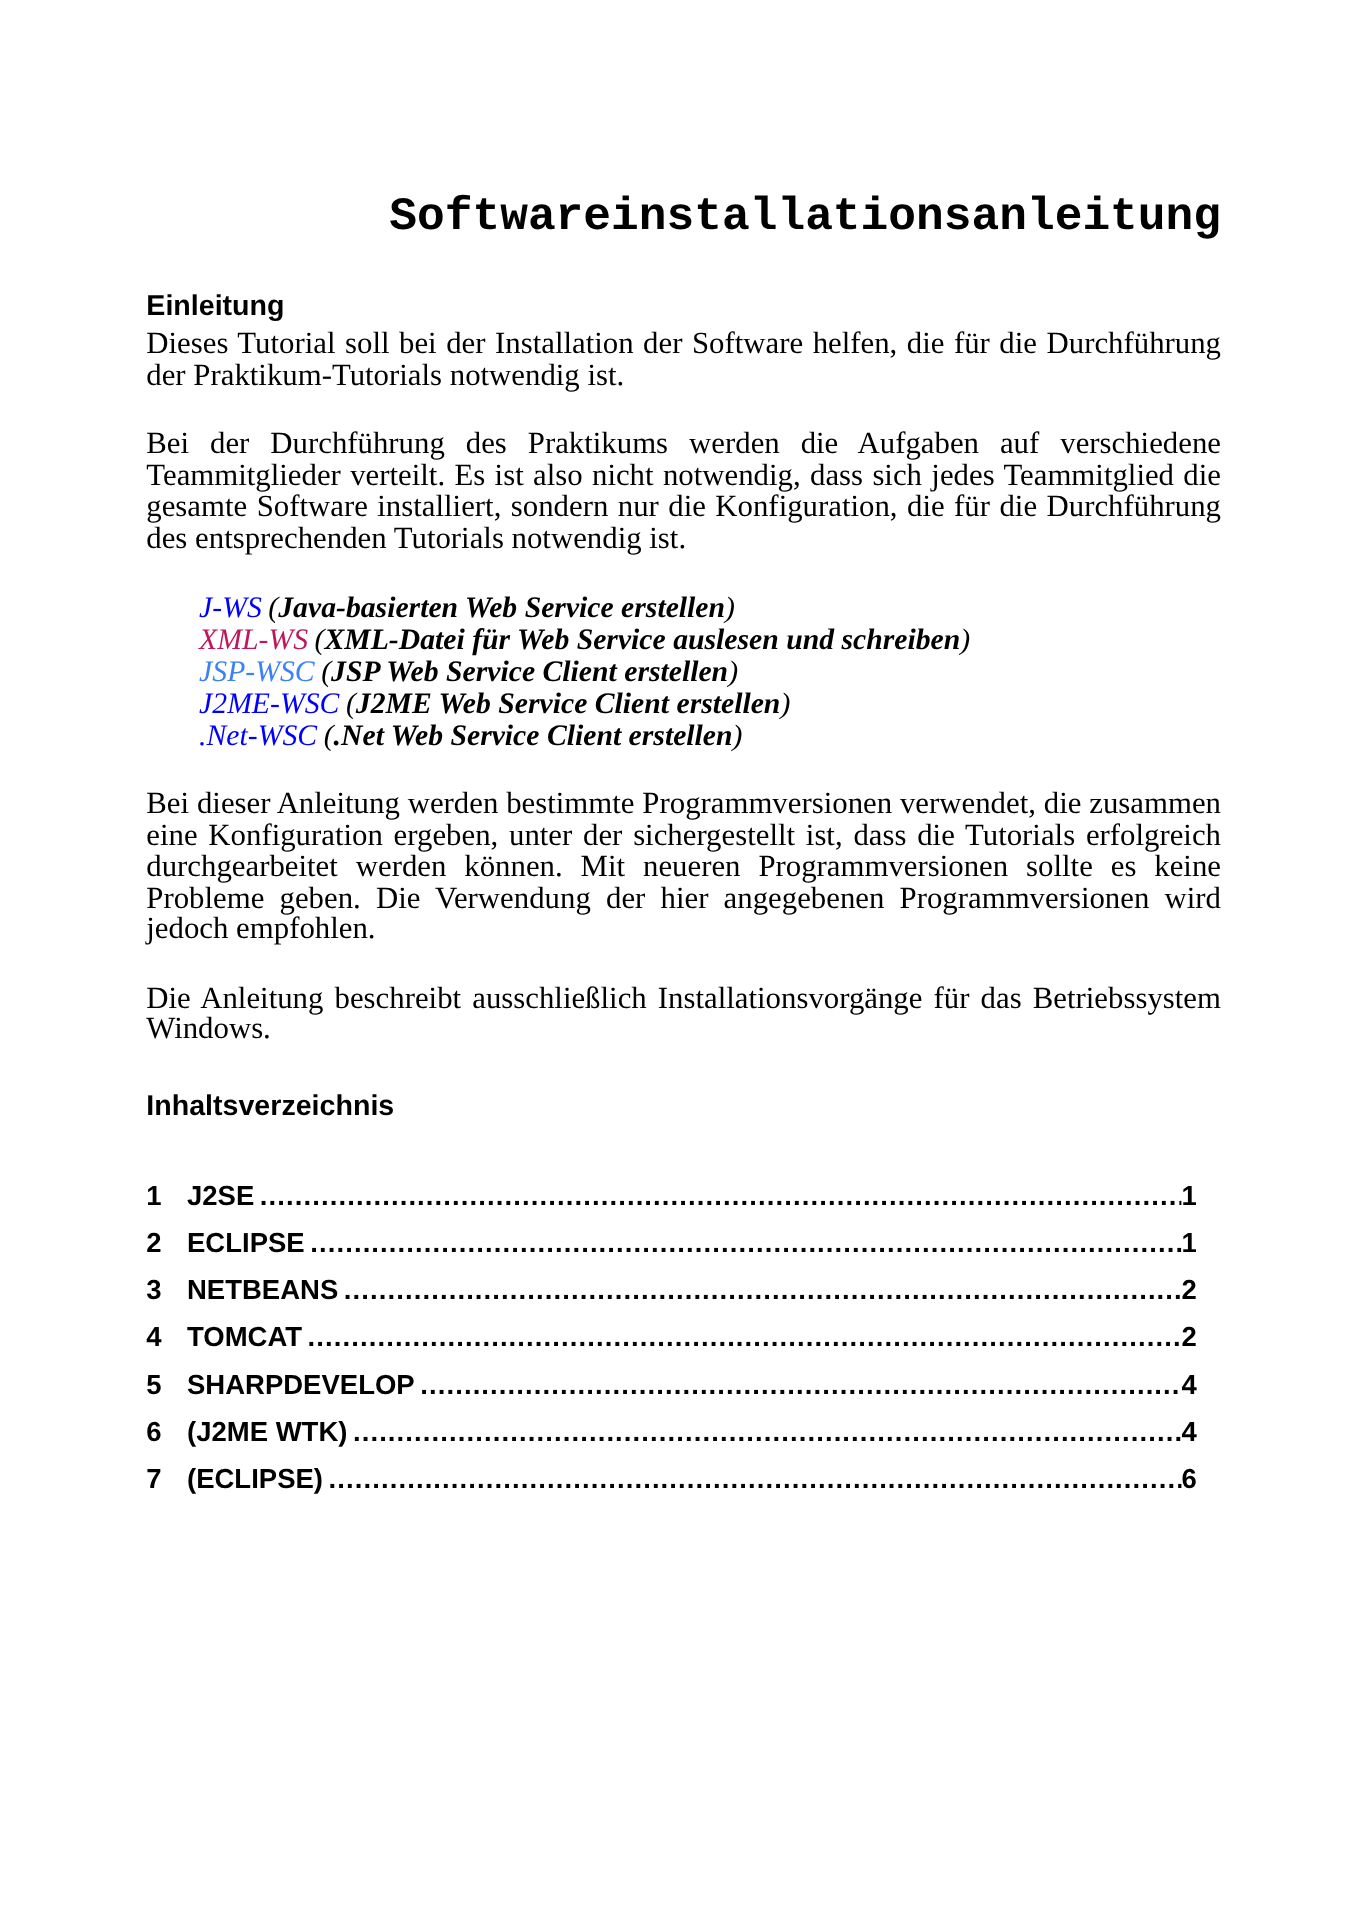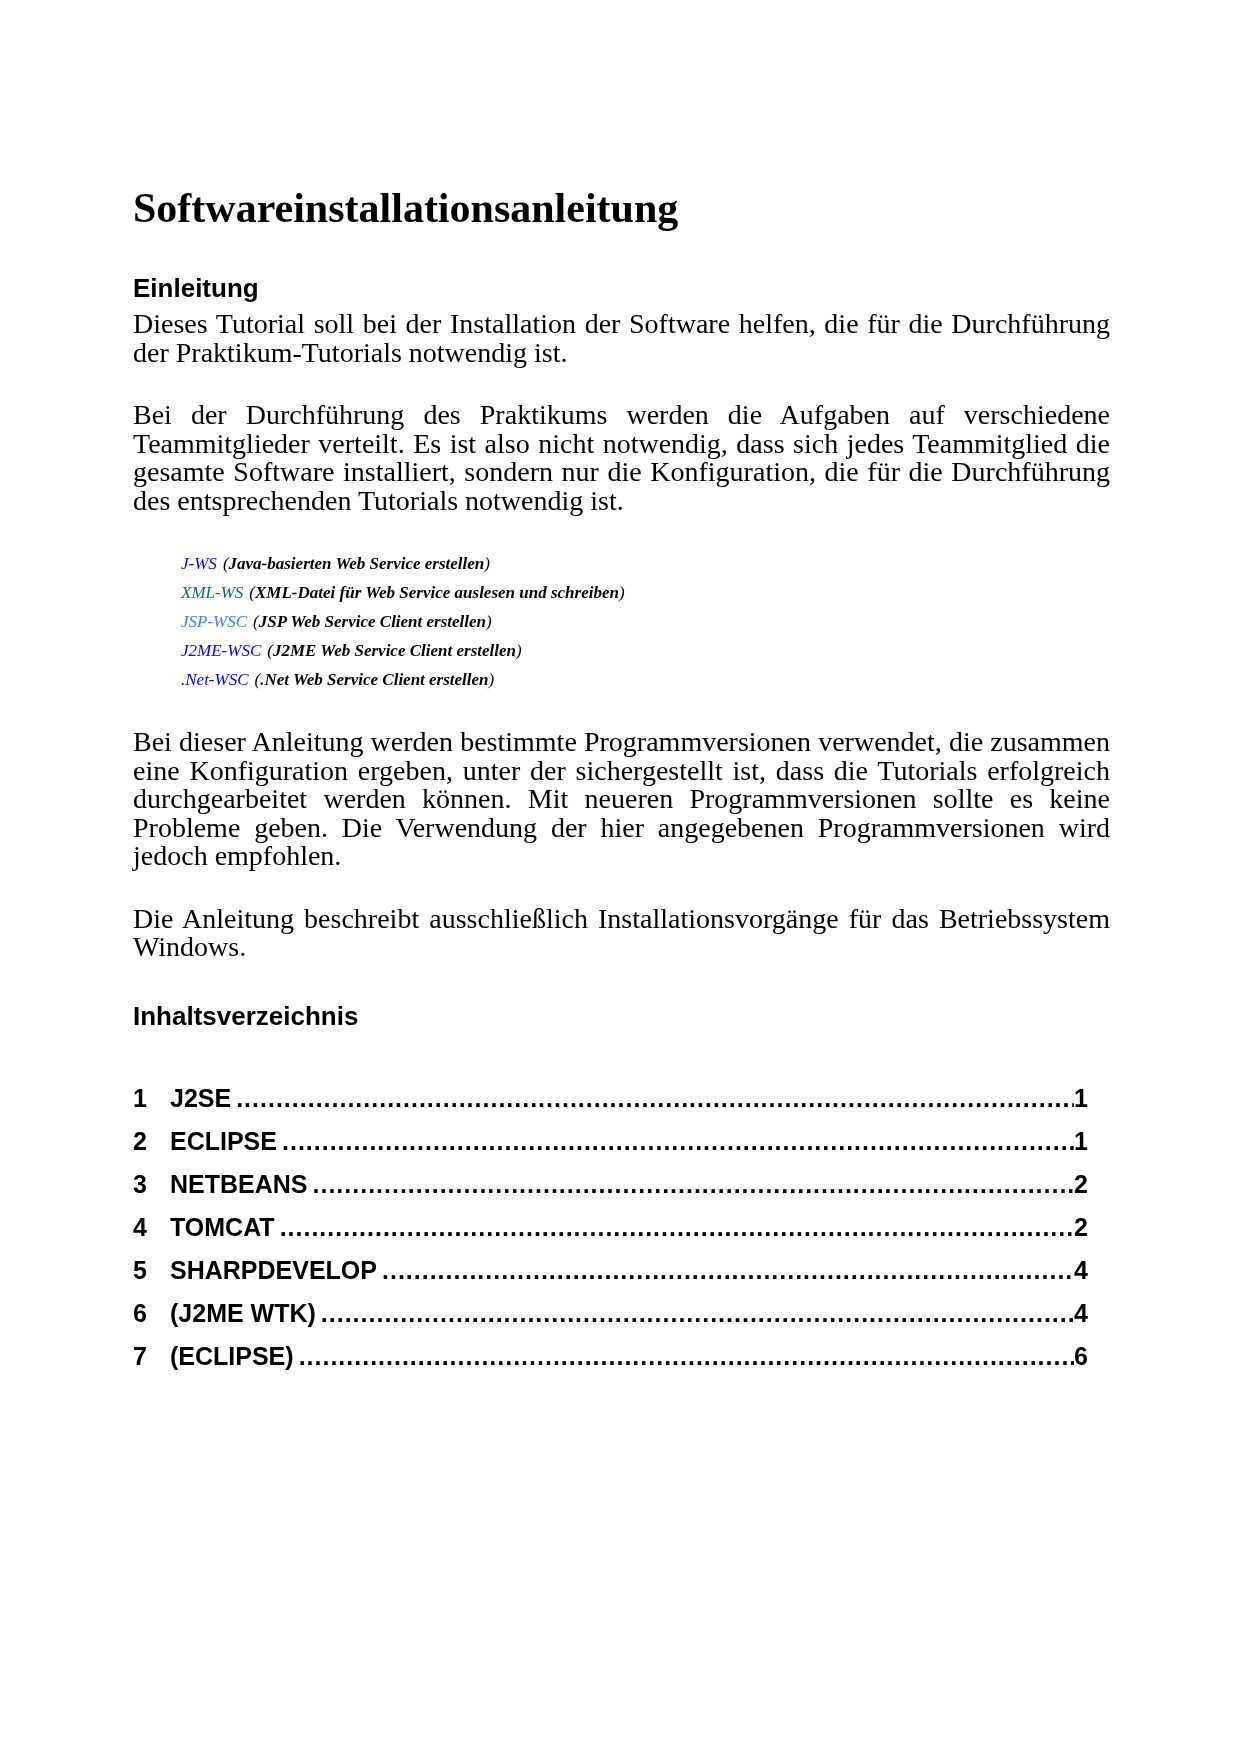--- a/index.html
+++ b/index.html
@@ -12,26 +12,26 @@
     width: 1241px;
     height: 1754px;
     background: #ffffff;
     color: #000000;
     box-sizing: border-box;
     padding: 168px 131px 0 133px;
     font-family: "Liberation Serif", serif;
     overflow: hidden;
   }
   .doc-title {
-    margin: 15px 0 35px 0;
-    font-family: Liberation Serif, serif;
+    margin: 4px 0 35px 0;
+    font-family: Liberation Mono, monospace;
     font-weight: bold;
     font-size: 42px;
     line-height: 50px;
-    text-align: left;
+    text-align: right;
   }
   .section-heading {
     margin: 0 0 2px 0;
     font-family: "Liberation Sans", sans-serif;
     font-weight: bold;
     font-size: 26px;
     line-height: 40px;
   }
   .toc-heading {
     margin-top: 22px;
@@ -40,21 +40,21 @@
   .body-para {
     margin: 0 0 34px 0;
     font-size: 28px;
     line-height: 28.5px;
     text-align: justify;
   }
   .abbr-list {
     list-style: none;
     margin: 0 0 34px 0;
     padding: 0 0 0 48px;
-    font-size: 17px;
+    font-size: 27px;
     line-height: 29px;
     font-style: italic;
   }
   .abbr-link {
     color: #0000FF;
     cursor: pointer;
   }
   .abbr-paren-open { margin-left: 6px; }
   .abbr-desc { font-weight: bold; }
   .toc {
@@ -93,21 +93,21 @@
 
   <h2 class="section-heading">Einleitung</h2>
 
   <p class="body-para">Dieses Tutorial soll bei der Installation der Software helfen, die für die Durchführung der Praktikum-Tutorials notwendig ist.</p>
 
   <p class="body-para">Bei der Durchführung des Praktikums werden die Aufgaben auf verschiedene Teammitglieder verteilt. Es ist also nicht notwendig, dass sich jedes Teammitglied die gesamte Software installiert, sondern nur die Konfiguration, die für die Durchführung des entsprechenden Tutorials notwendig ist.</p>
 
 
   <ul class="abbr-list">
     <li><span class="abbr-link" style="color: rgb(0, 0, 255);">J-WS</span><span class="abbr-paren-open">(</span><span class="abbr-desc">Java-basierten Web Service erstellen</span><span>)</span></li>
-    <li><span class="abbr-link" style="color: #0369a1;">XML-WS</span><span class="abbr-paren-open">(</span><span class="abbr-desc">XML-Datei für Web Service auslesen und schreiben</span><span>)</span></li>
+    <li><span class="abbr-link" style="color: #be185d;">XML-WS</span><span class="abbr-paren-open">(</span><span class="abbr-desc">XML-Datei für Web Service auslesen und schreiben</span><span>)</span></li>
     <li><span class="abbr-link" style="color: #3b82f6;">JSP-WSC</span><span class="abbr-paren-open">(</span><span class="abbr-desc">JSP Web Service Client erstellen</span><span>)</span></li>
     <li><span class="abbr-link" style="color: rgb(0, 0, 255);">J2ME-WSC</span><span class="abbr-paren-open">(</span><span class="abbr-desc">J2ME Web Service Client erstellen</span><span>)</span></li>
     <li><span class="abbr-link" style="color: rgb(0, 0, 255);">.Net-WSC</span><span class="abbr-paren-open">(</span><span class="abbr-desc">.Net Web Service Client erstellen</span><span>)</span></li>
   </ul>
 
   <p class="body-para">Bei dieser Anleitung werden bestimmte Programmversionen verwendet, die zusammen eine Konfiguration ergeben, unter der sichergestellt ist, dass die Tutorials erfolgreich durchgearbeitet werden können. Mit neueren Programmversionen sollte es keine Probleme geben. Die Verwendung der hier angegebenen Programmversionen wird jedoch empfohlen.</p>
 
   <p class="body-para">Die Anleitung beschreibt ausschließlich Installationsvorgänge für das Betriebssystem Windows.</p>
 
   <h2 class="section-heading toc-heading">Inhaltsverzeichnis</h2>

